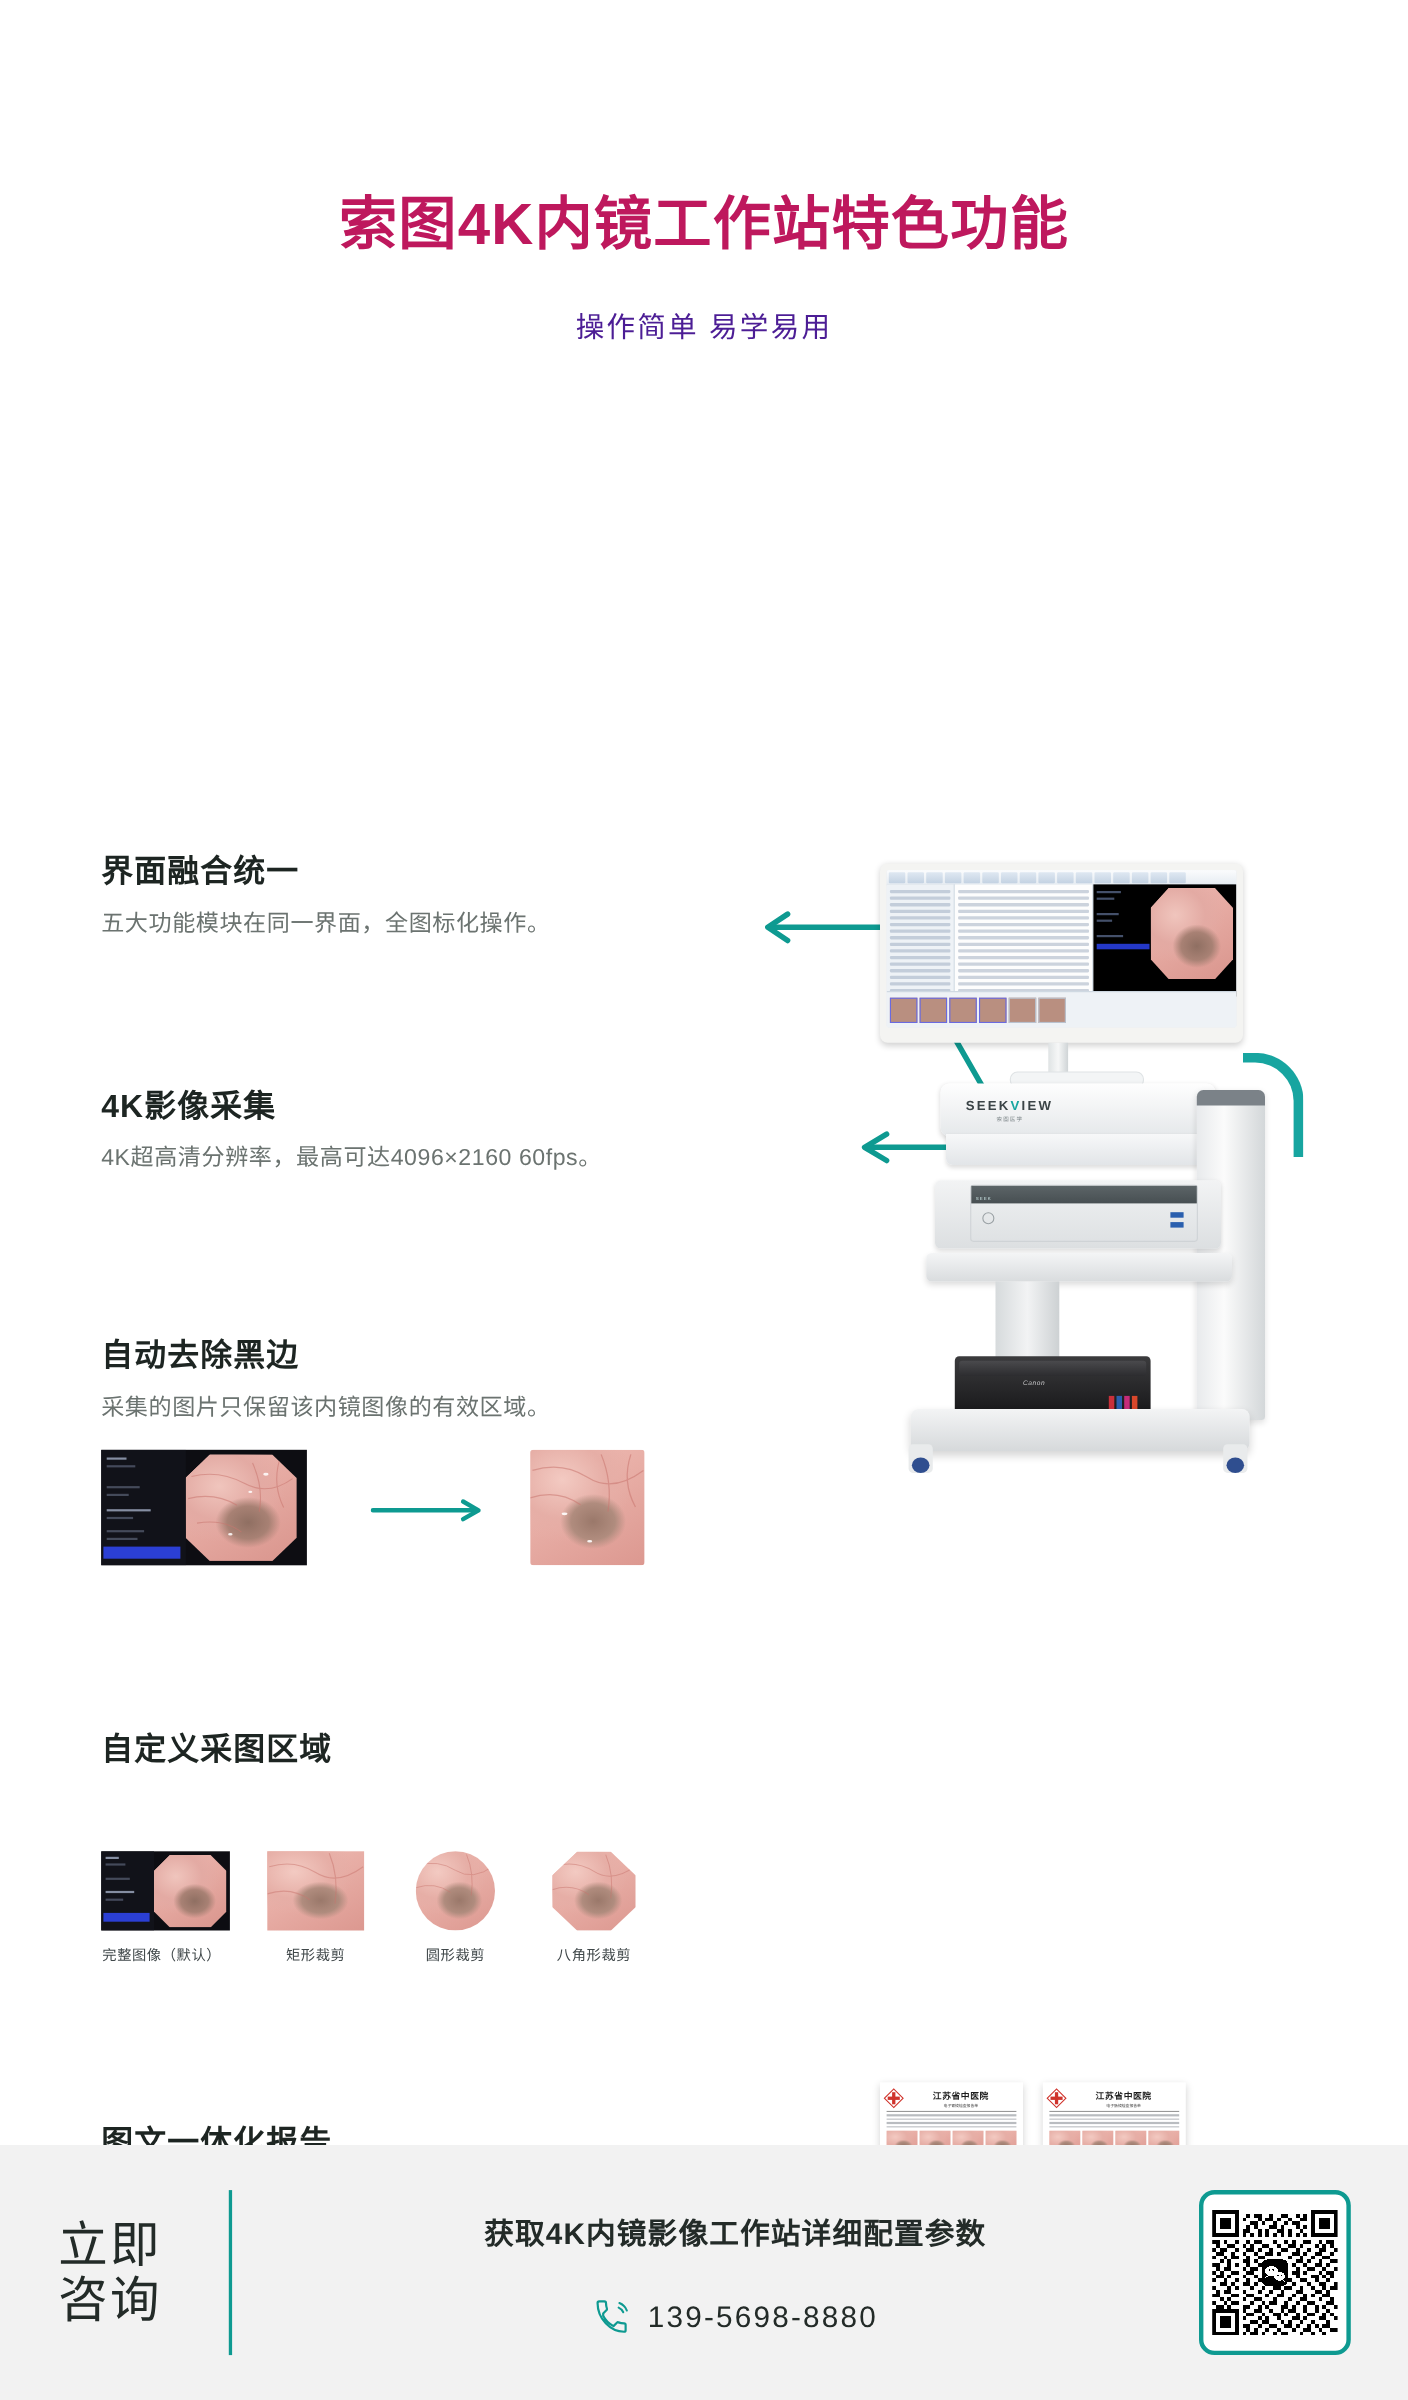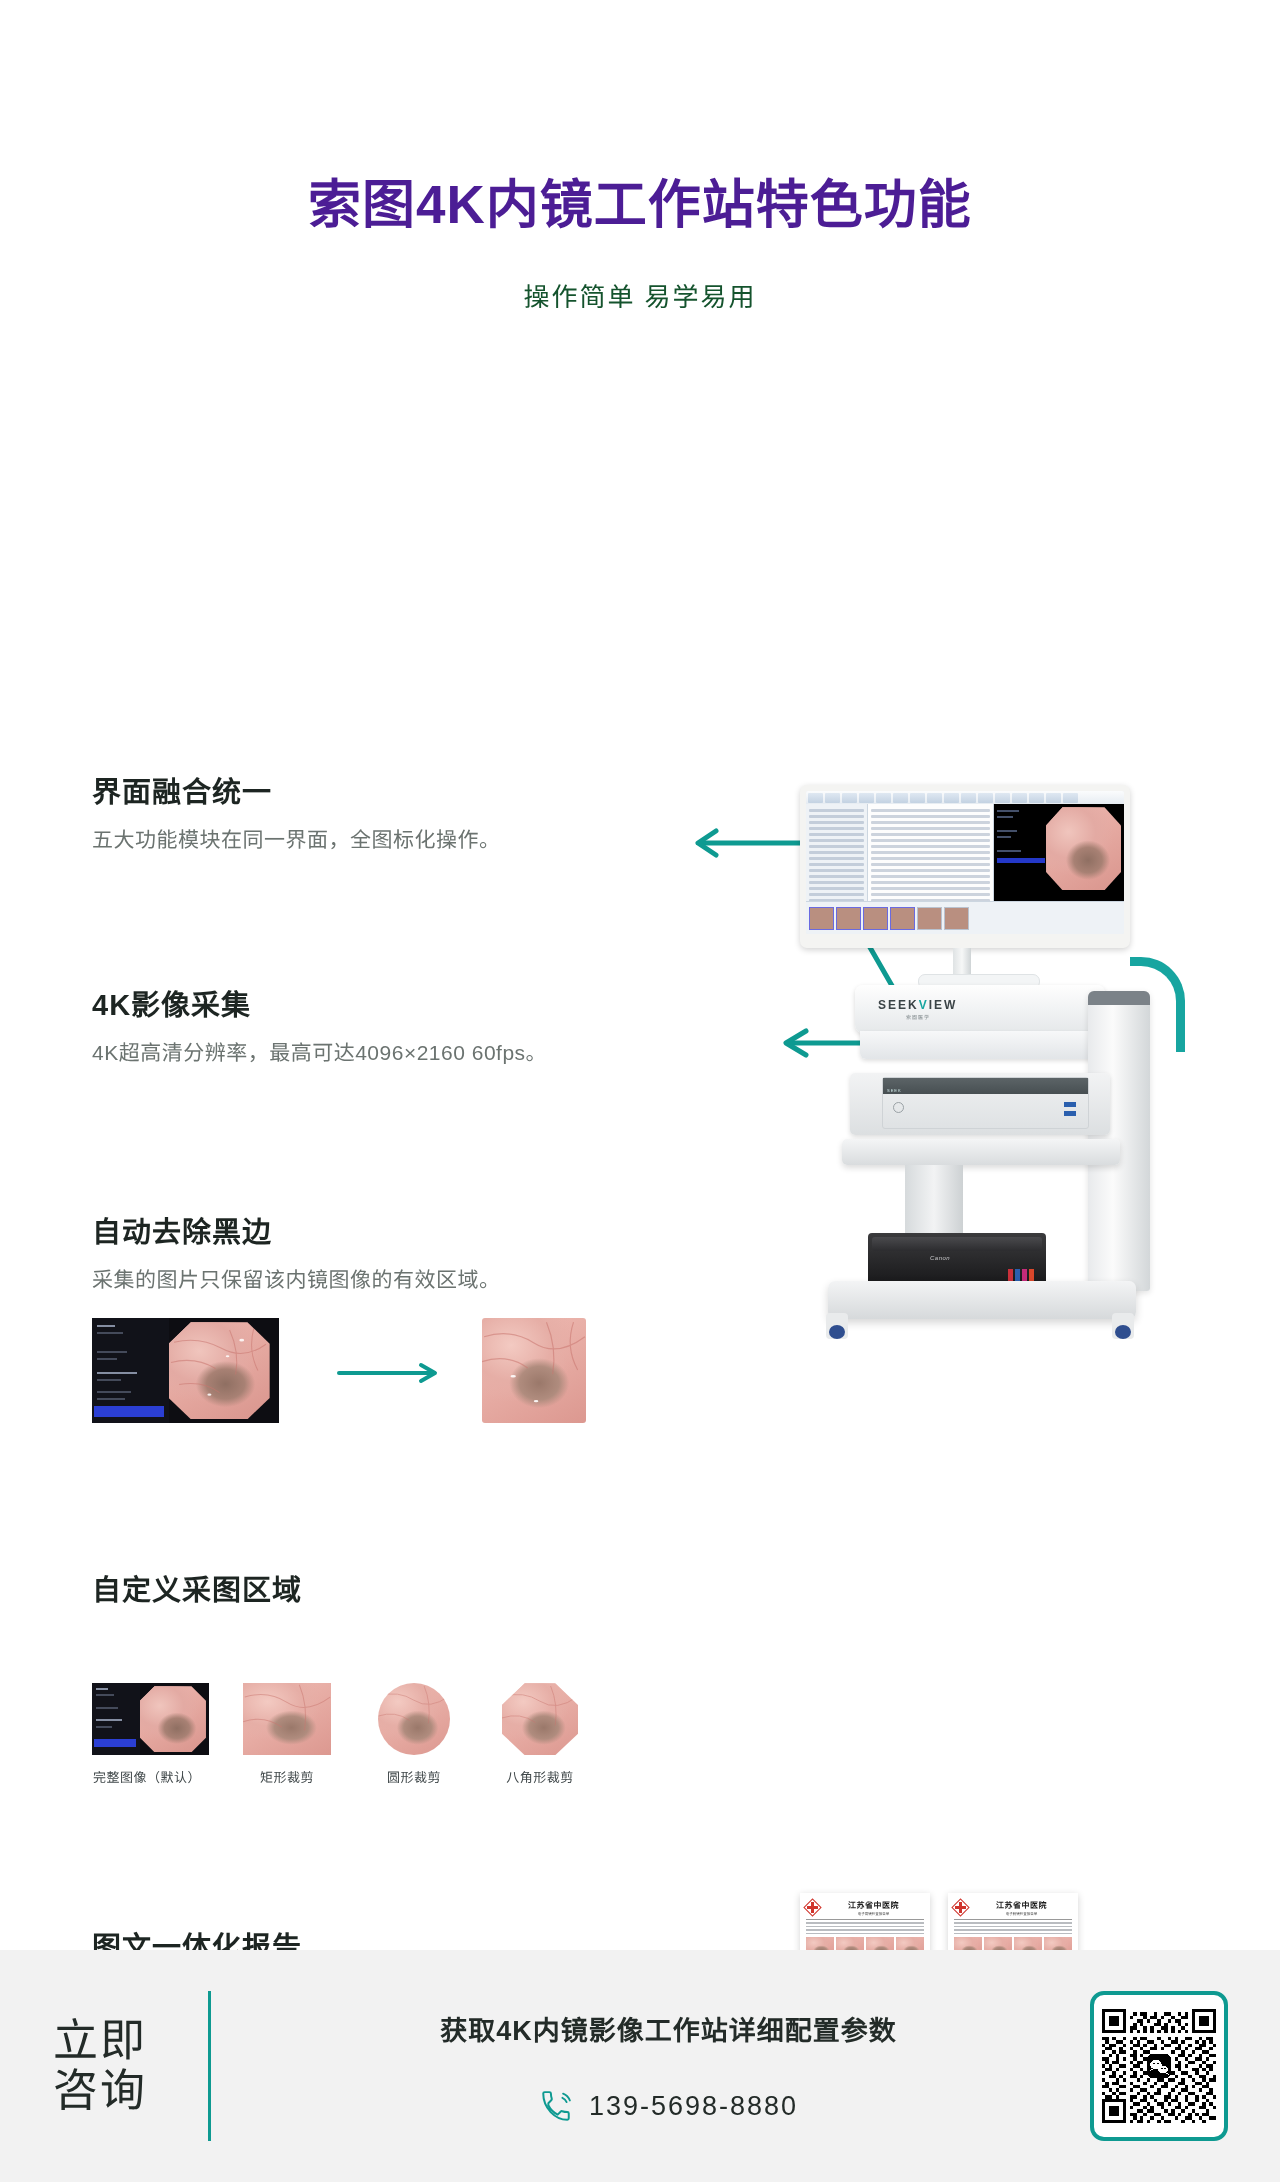--- a/index.html
+++ b/index.html
@@ -13,27 +13,27 @@
     color: #2b3330;
     overflow: hidden;
   }
 
   
   .hero { padding-top: 176px; text-align: center; }
   .hero-title {
     font-size: 53px;
     font-weight: bold;
     letter-spacing: 1px;
-    color: #4c1d95;
+    color: #be185d;
     line-height: 1.1;
   }
   .hero-sub {
     margin-top: 42px;
     font-size: 26px;
-    color: #14532d;
+    color: #4c1d95;
     letter-spacing: 2px;
   }
 
   
   .stage { position: relative; width: 1280px; height: 1760px; }
 
   .feature { position: absolute; }
   .feature h3 {
     margin: 0 0 14px 0;
     font-size: 29px;

